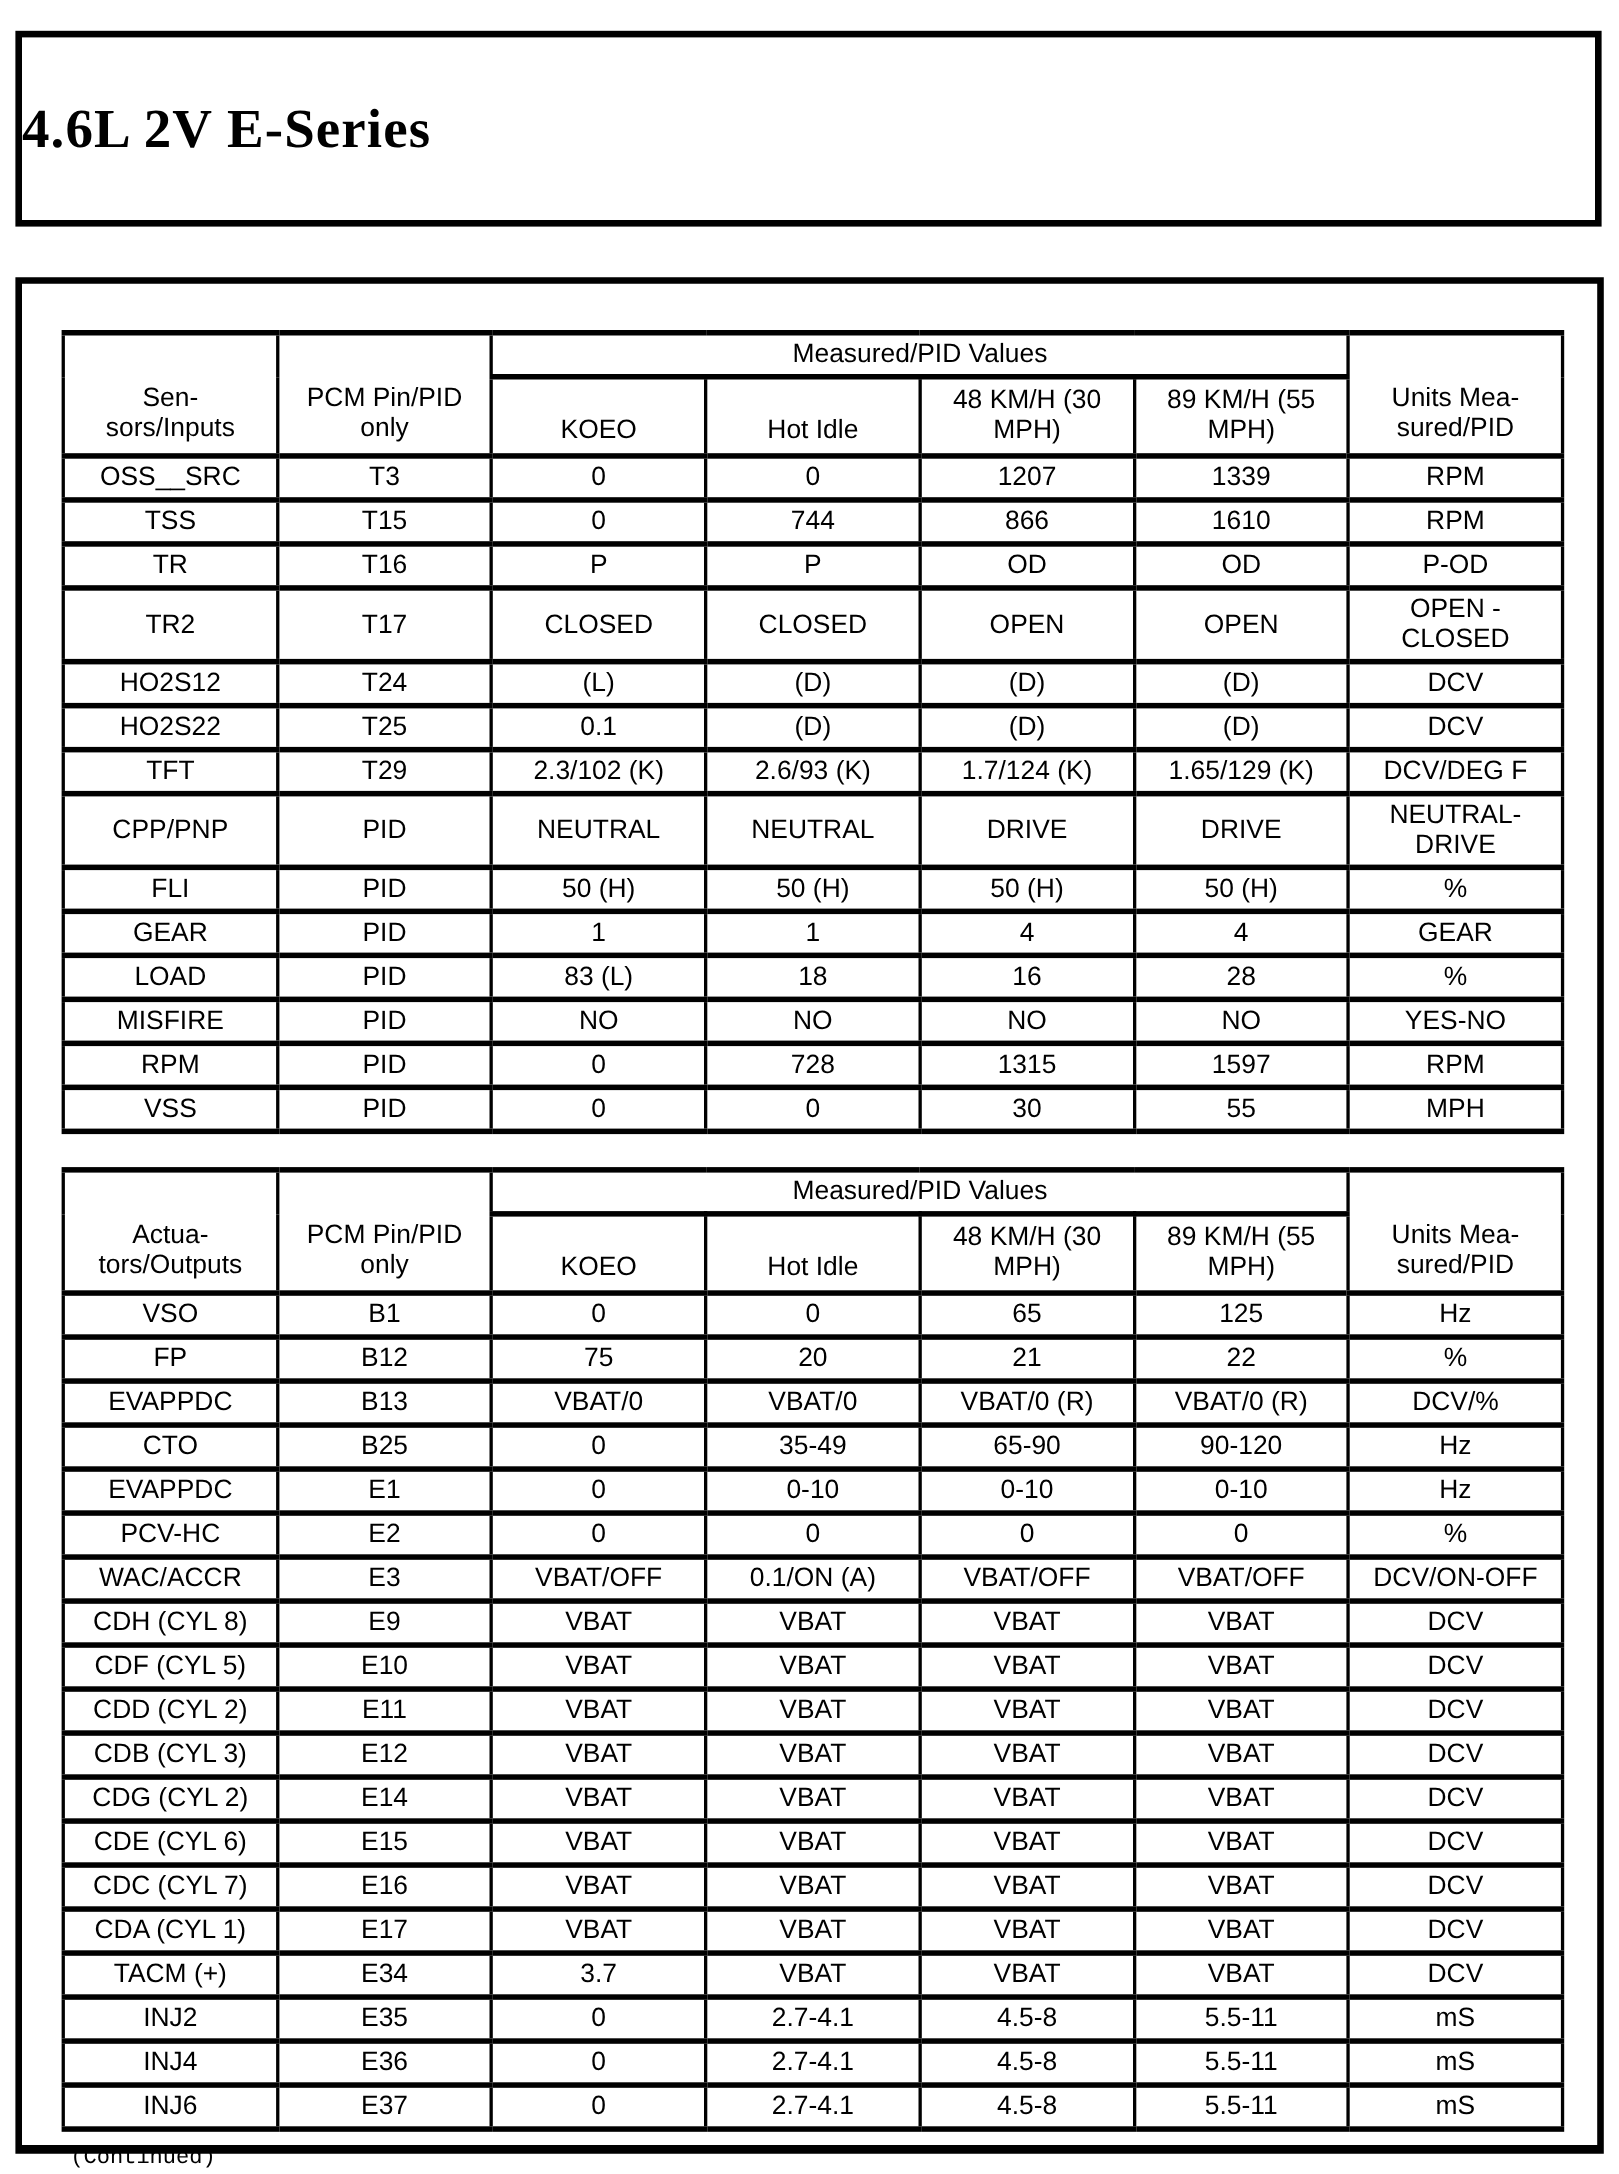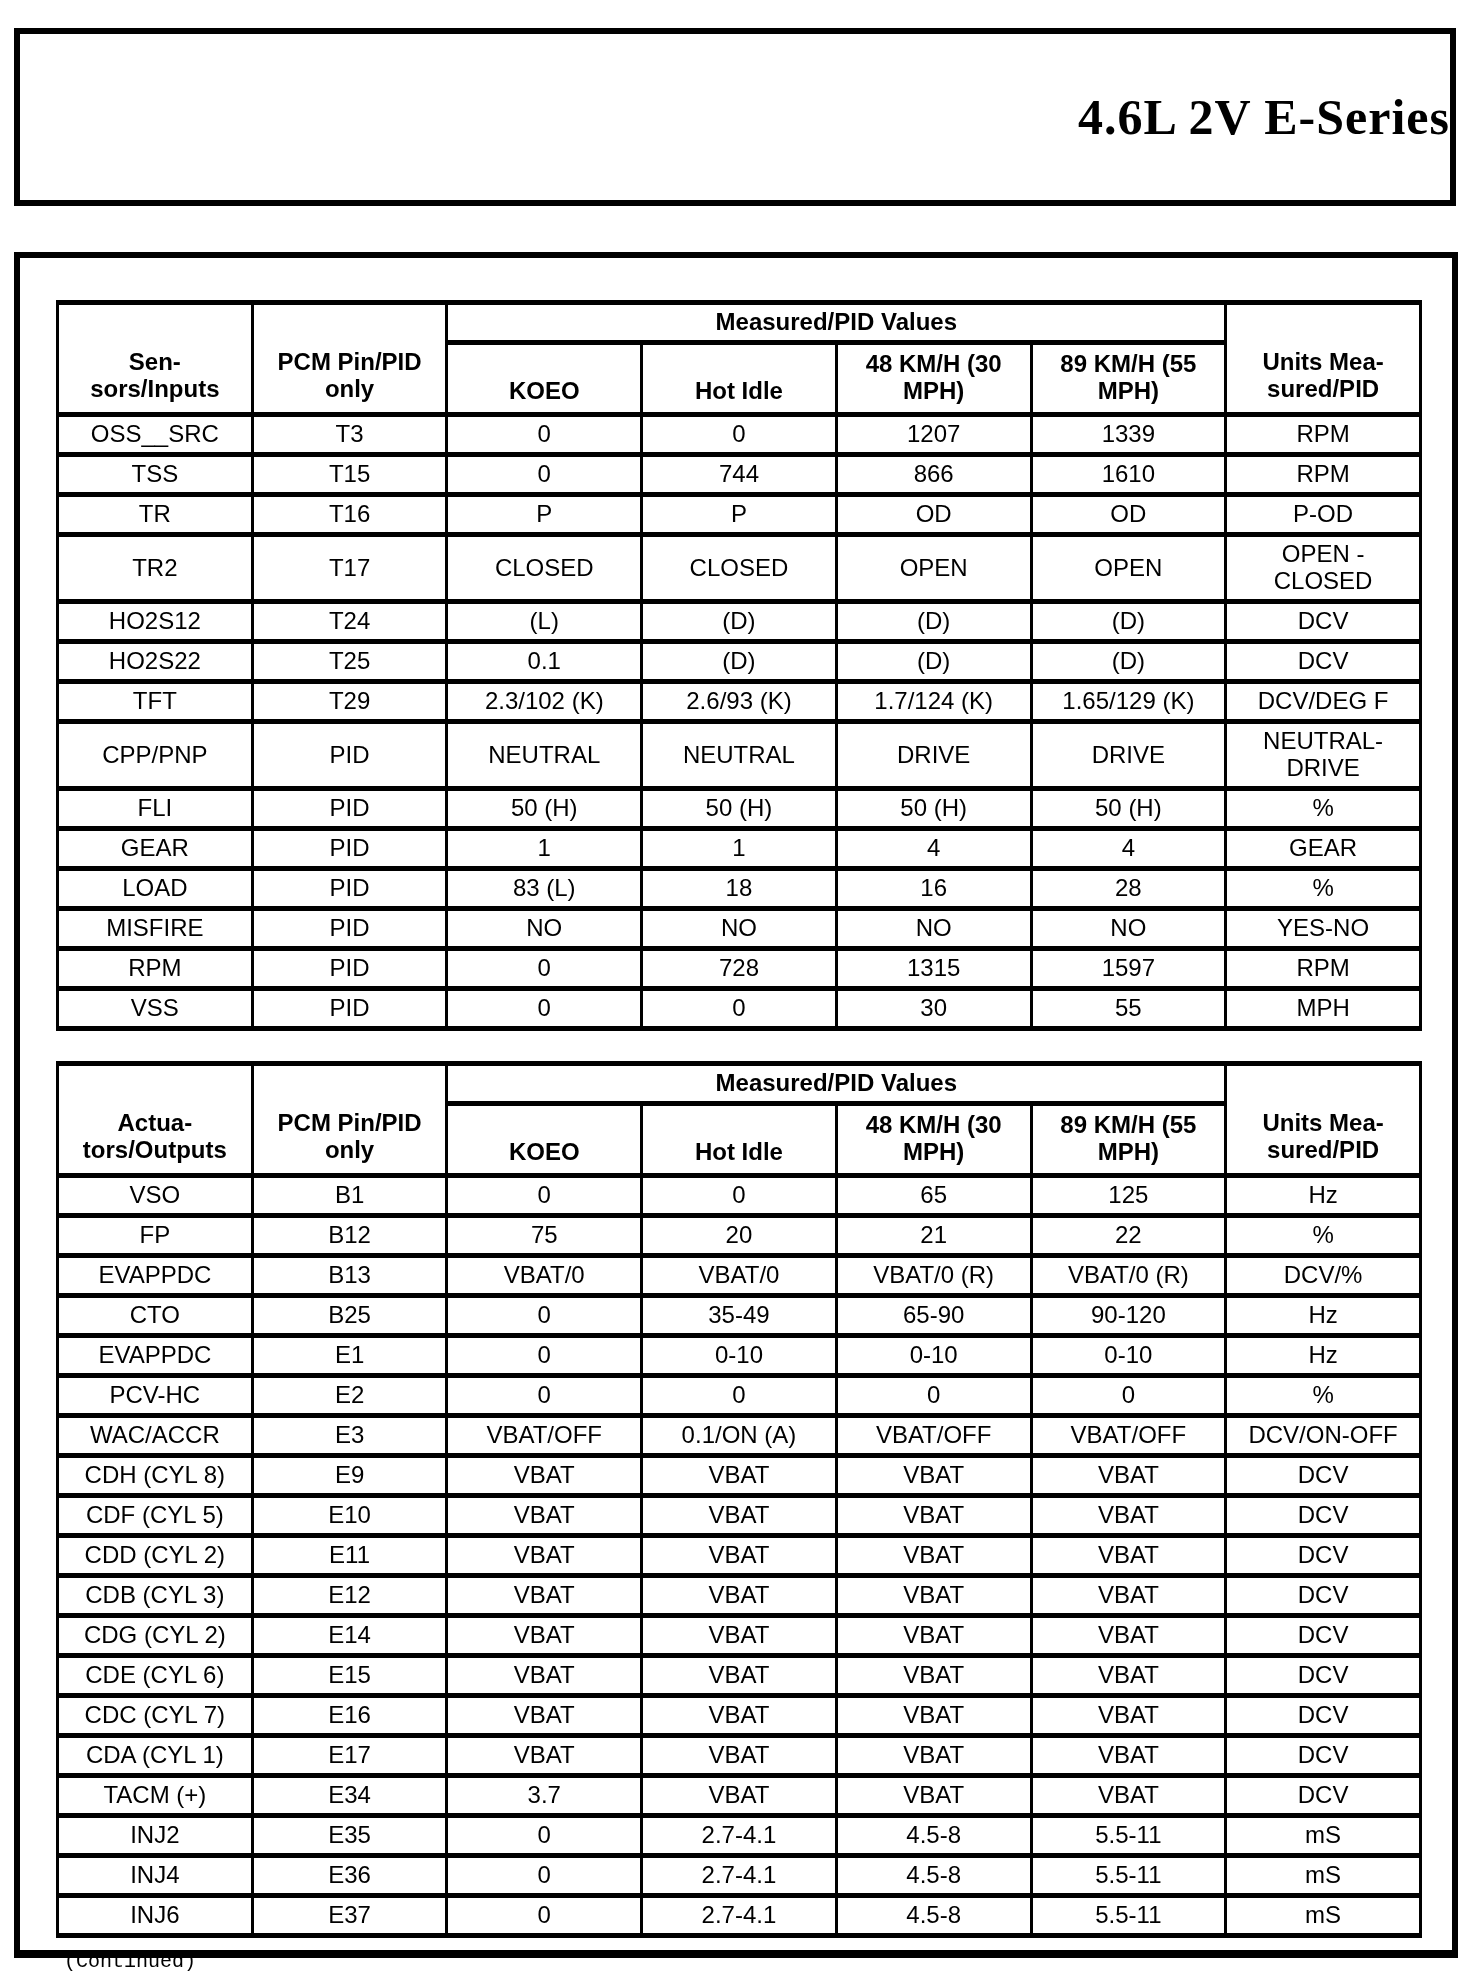--- a/index.html
+++ b/index.html
@@ -12,21 +12,21 @@
     color: #000;
   }
 
   .title-box {
     position: absolute;
     left: 14px; top: 28px;
     width: 1442px; height: 178px;
     border: 6px solid #000;
     display: flex;
     align-items: center;
-    justify-content: flex-end;
+    justify-content: flex-start;
   }
   .page-title {
     font-family: "Liberation Serif", serif;
     font-weight: bold;
     font-size: 50px;
     letter-spacing: 1px;
   }
 
   .content-box {
     position: absolute;
@@ -50,21 +50,21 @@
     border-top-width: 5px;
     border-bottom-width: 5px;
     text-align: center;
     vertical-align: middle;
     white-space: pre-line;
     font-size: 24px;
     line-height: 27px;
     padding: 3px 4px 5px;
     overflow: hidden;
   }
-  .data-table th { font-weight: bold; }
+  .data-table th { font-weight: normal; }
   .data-table thead tr.span-row th { height: 40px; }
   .data-table thead tr.sub-row th { height: 72px; vertical-align: bottom; padding-bottom: 8px; }
   .data-table thead th.corner { vertical-align: bottom; padding-bottom: 10px; }
   .data-table tbody td { height: 38px; font-weight: normal; }
 
   .continued-note {
     margin: 12px 0 0 8px;
     font-size: 20px;
     font-family: Liberation Mono, monospace;
   }

